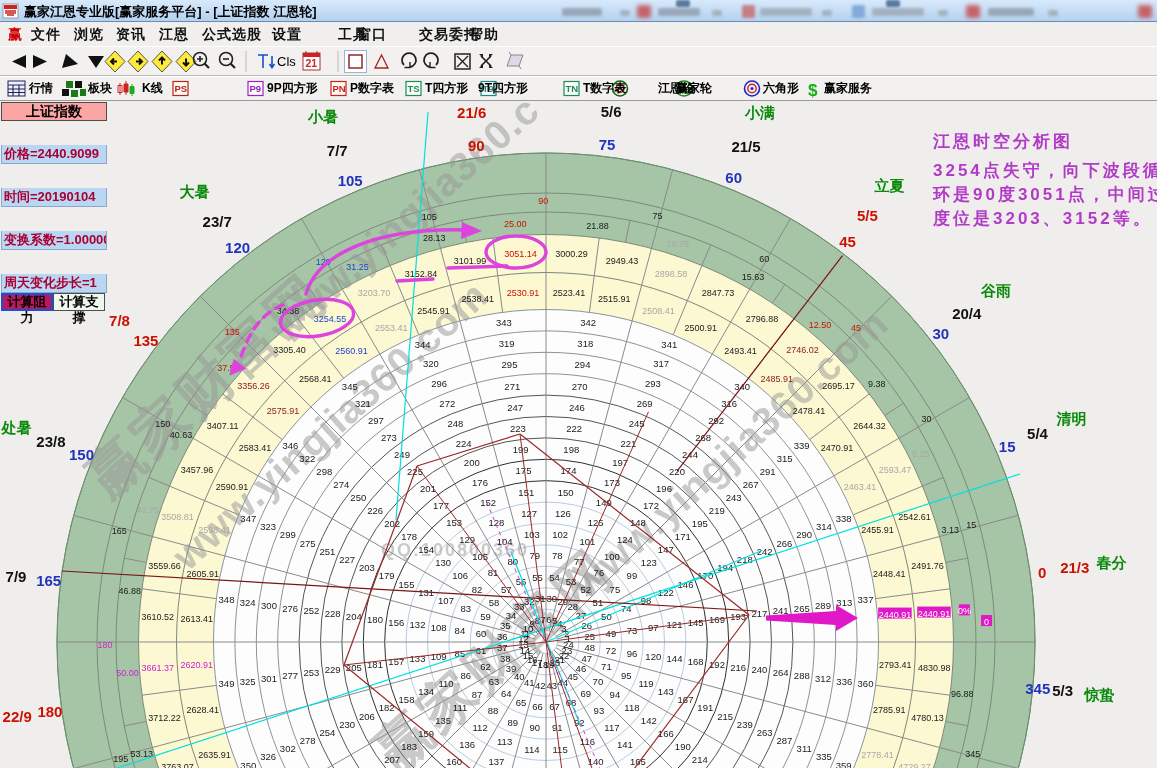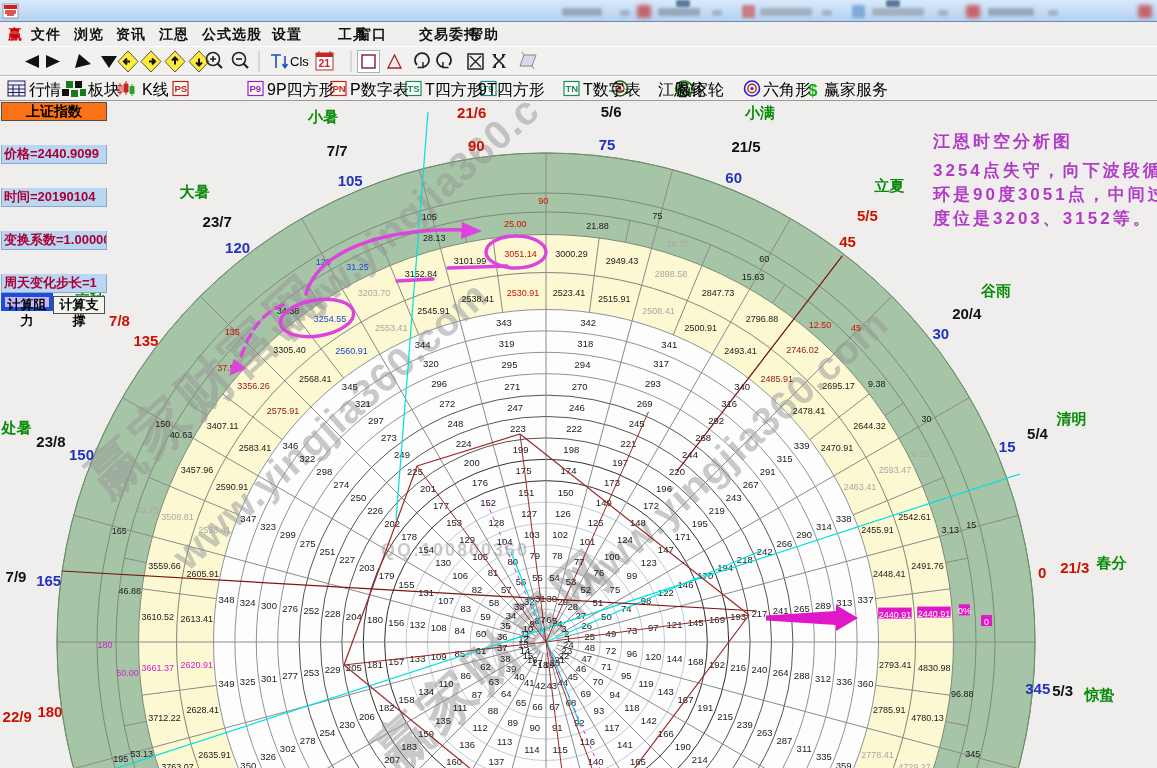--- a/index.html
+++ b/index.html
@@ -3,38 +3,39 @@
 <meta charset="utf-8">
 <style>
 * { margin:0; padding:0; box-sizing:border-box; }
 html,body { width:1157px; height:768px; overflow:hidden; font-family:"Liberation Sans",sans-serif; }
 #titlebar { position:absolute; left:0; top:0; width:1157px; height:22px;
   background:linear-gradient(#d8e9fb,#b4d1ef); border-bottom:1px solid #6a8cb0; }
 #titlebar .tt { position:absolute; left:24px; top:3px; font-size:13px; color:#000; white-space:nowrap; font-weight:bold; }
 #menubar { position:absolute; left:0; top:22px; width:1157px; height:24px; background:#f0efed; }
 #menubar span { position:absolute; top:4px; font-size:14px; color:#111; letter-spacing:1px; font-weight:bold;}
 #tb1 { position:absolute; left:0; top:46px; width:1157px; height:30px; background:#f2f1ef;
-  border-top:1px solid #fff; border-bottom:1px solid #b9b9b9;padding-left:13px; }
+  border-top:1px solid #fff; border-bottom:1px solid #b9b9b9; }
 #tb2 { position:absolute; left:0; top:77px; width:1157px; height:24px; background:#f2f1ef; border-bottom:1px solid #9a9a9a;}
-#tb2 span.lbl { position:absolute; top:3px; font-size:16px; color:#000; font-weight:normal; }
+#tb2 span.lbl { position:absolute; top:3px; font-size:12px; color:#000; font-weight:bold; }
 #chart { position:absolute; left:0; top:101px; width:1157px; height:667px; background:#efeeec; overflow:hidden; }
 #wheel { position:absolute; left:0; top:-101px; width:1157px; height:768px; }
 #panel { position:absolute; left:1px; top:1px; width:106px; z-index:5; font-weight:bold;}
-#panel .hd { background:#f97316; border:1px solid #4d4d4d; text-align:center; font-size:14px; height:19px; line-height:17px; color:#000;}
+#panel .hd { background:#fca5a5; border:1px solid #4d4d4d; text-align:center; font-size:14px; height:19px; line-height:17px; color:#000;}
 #panel .rw { background:#b9d7f2; border:1px solid #8aa8c8; border-top:none; font-size:13px; height:19px; line-height:17px; color:#a03; padding-left:2px; white-space:nowrap; overflow:hidden;margin-top:24px;}
 #panel .bt { display:inline-block; width:52px; font-size:13px; height:18px; line-height:16px; text-align:center; color:#000; }
 </style>
 </head>
 <body>
 <div id="titlebar">
   <svg width="18" height="18" style="position:absolute;left:2px;top:2px">
     <rect x="1" y="2" width="15" height="14" fill="#fff" stroke="#999"></rect>
     <rect x="2" y="3" width="13" height="4" fill="#c22"></rect>
     <path d="M3 9h11M3 11h11M5 13h7" stroke="#c22" stroke-width="1.3" fill="none"></path>
   </svg>
+  <span class="tt">赢家江恩专业版[赢家服务平台] - [上证指数 江恩轮]</span>
   <div id="tabblur"></div>
 <div style="position: absolute; left: 562px; top: 8px; width: 40px; height: 8px; background: rgb(138, 151, 165); filter: blur(1.5px); opacity: 0.75; border-radius: 2px;"></div>
     <div style="position: absolute; left: 620px; top: 10px; width: 10px; height: 6px; background: rgb(154, 165, 176); filter: blur(1.5px); opacity: 0.75; border-radius: 2px;"></div>
     <div style="position: absolute; left: 637px; top: 5px; width: 14px; height: 13px; background: rgb(196, 59, 59); filter: blur(2px); opacity: 0.75; border-radius: 2px;"></div>
     <div style="position: absolute; left: 658px; top: 8px; width: 42px; height: 8px; background: rgb(138, 151, 165); filter: blur(1.5px); opacity: 0.75; border-radius: 2px;"></div>
     <div style="position: absolute; left: 712px; top: 10px; width: 10px; height: 6px; background: rgb(154, 165, 176); filter: blur(1.5px); opacity: 0.75; border-radius: 2px;"></div>
     <div style="position: absolute; left: 742px; top: 5px; width: 13px; height: 13px; background: rgb(200, 96, 96); filter: blur(1.5px); opacity: 0.75; border-radius: 2px;"></div>
     <div style="position: absolute; left: 760px; top: 8px; width: 52px; height: 8px; background: rgb(152, 163, 174); filter: blur(1.5px); opacity: 0.75; border-radius: 2px;"></div>
     <div style="position: absolute; left: 822px; top: 10px; width: 10px; height: 6px; background: rgb(154, 165, 176); filter: blur(1.5px); opacity: 0.75; border-radius: 2px;"></div>
     <div style="position: absolute; left: 852px; top: 5px; width: 13px; height: 13px; background: rgb(109, 154, 208); filter: blur(1.5px); opacity: 0.75; border-radius: 2px;"></div>
@@ -760,16 +761,16 @@
         <text x="933" y="224">度位是3203、3152等。</text>
       </g>
     </svg>
   <div id="panel">
     <div class="hd">上证指数</div>
     <div class="rw">价格=2440.9099</div>
     <div class="rw">时间=20190104</div>
     <div class="rw">变换系数=1.00000</div>
     <div class="rw">周天变化步长=1</div>
     <div style="height:18px">
-      <span class="bt" style="background:#c4b5fd;border:4px solid #1d4ed8;">计算阻力</span><span class="bt" style="background:#eef6ee;border:1px solid #4d4d4d;">计算支撑</span>
+      <span class="bt" style="background:#be185d;border:2px solid #1d4ed8;font-family:Liberation Mono, monospace;">计算阻力</span><span class="bt" style="background:#eef6ee;border:1px solid #4d4d4d;">计算支撑</span>
     </div>
   </div>
 </div>
 
 </body></html>

